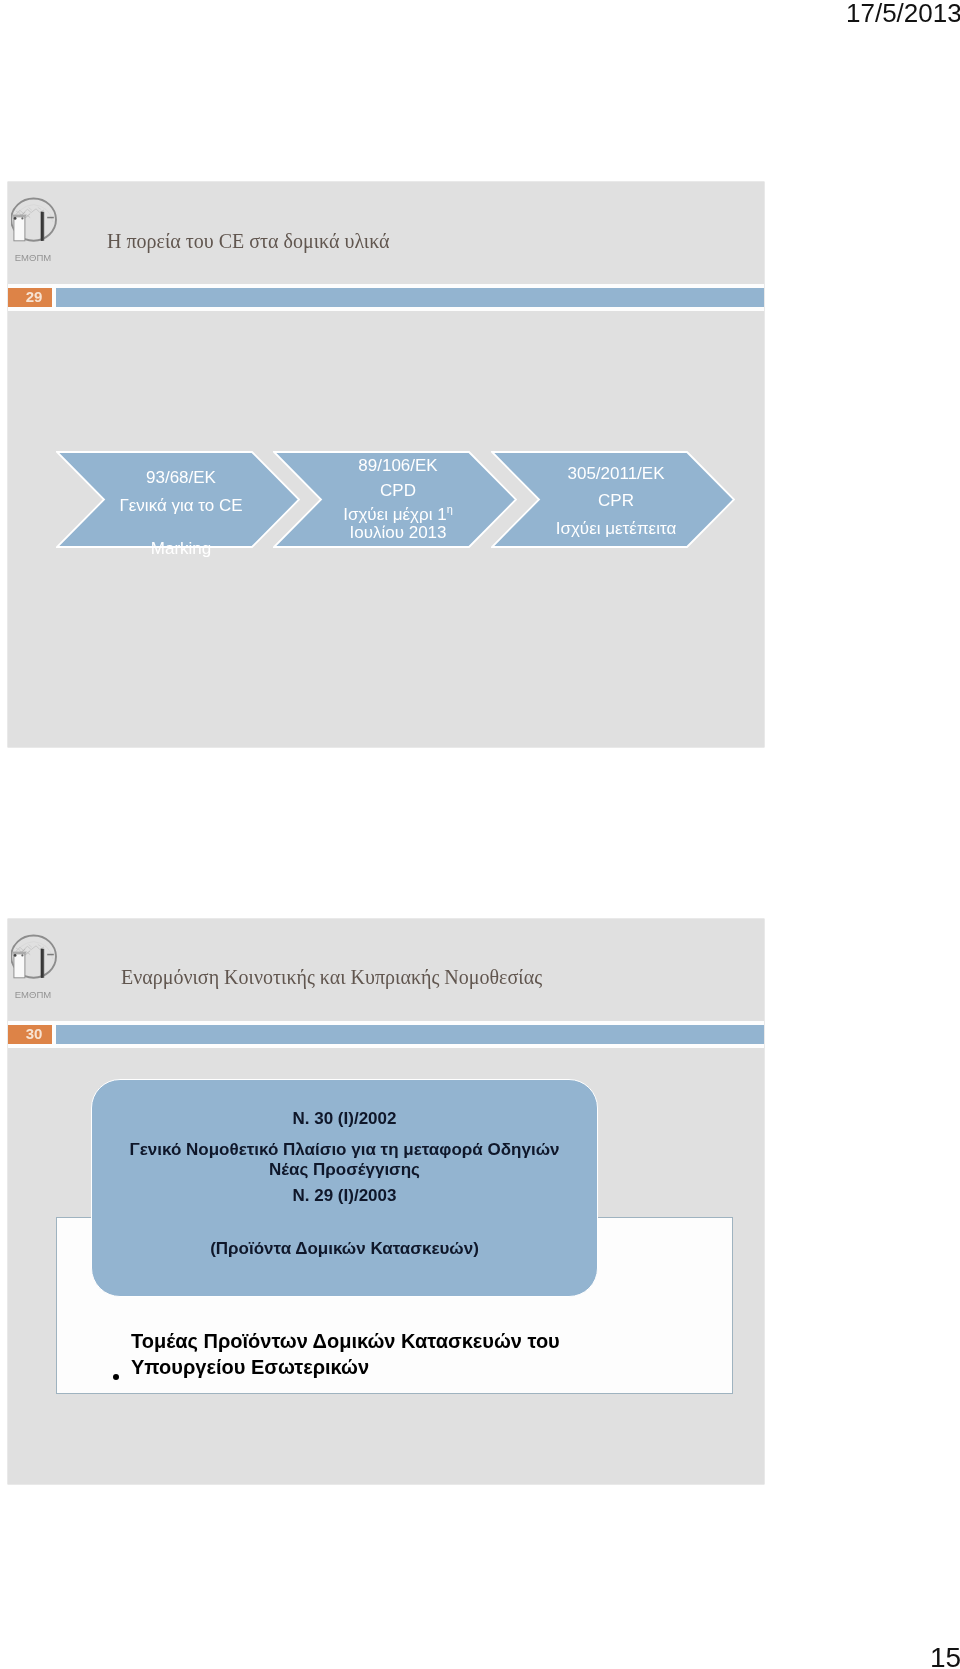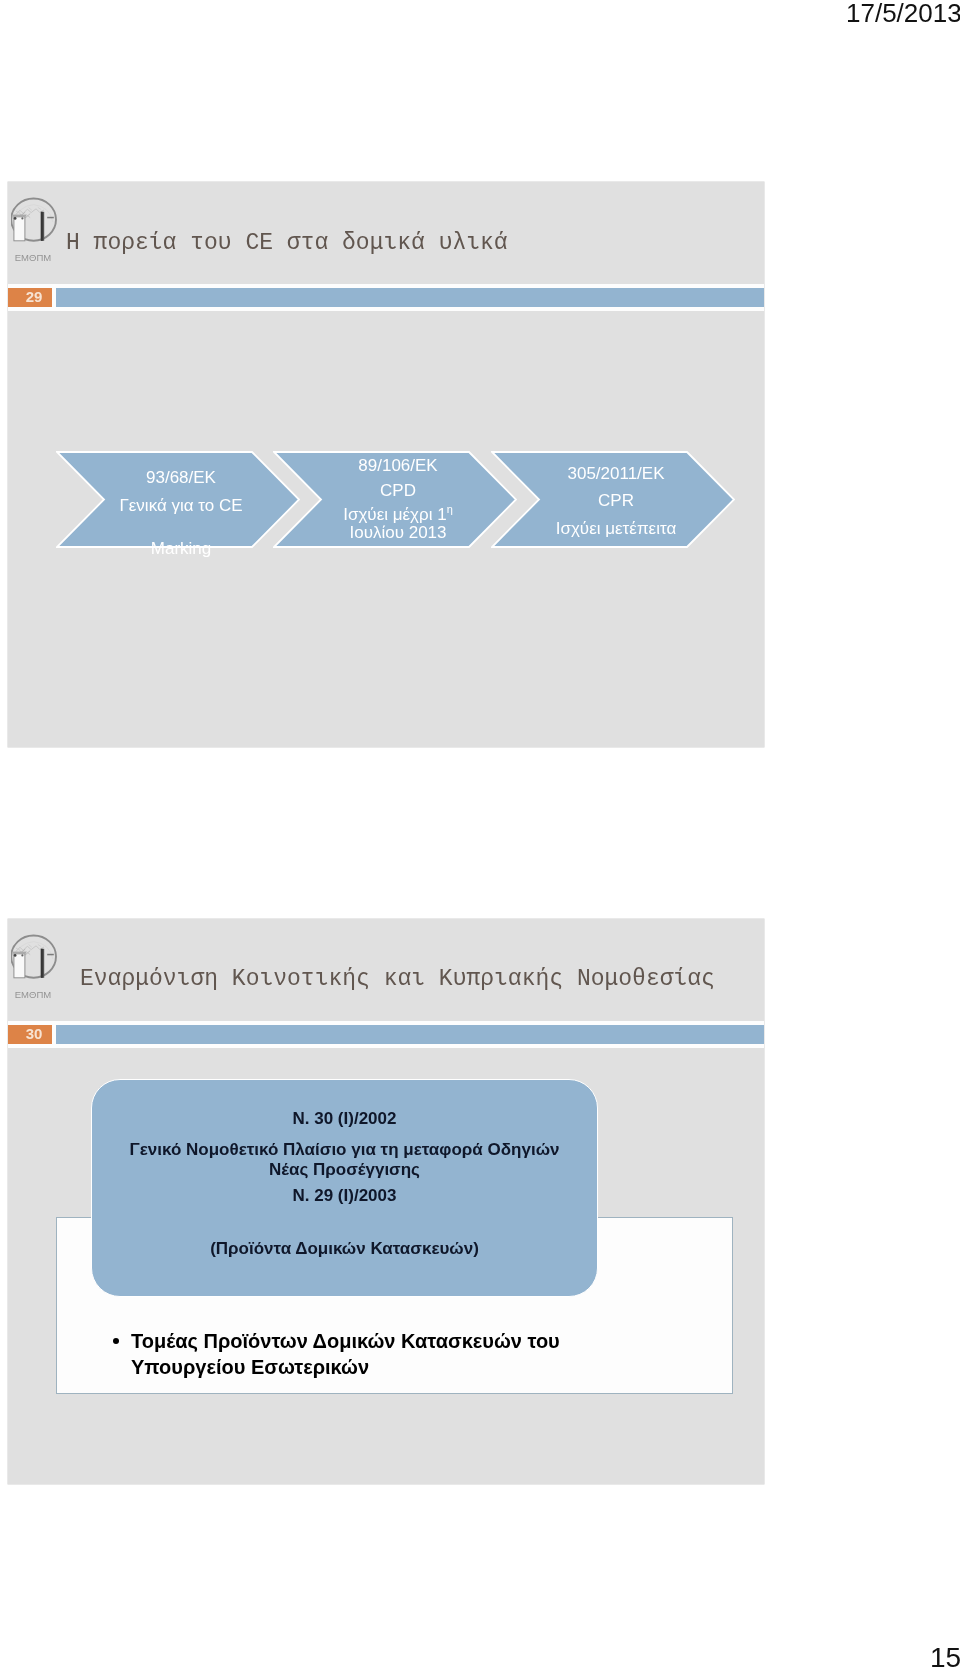--- a/index.html
+++ b/index.html
@@ -9,21 +9,21 @@
   .page{position:absolute;inset:0;transform:translateZ(0);}
   .doc-date{position:absolute;left:846px;top:-2px;font-size:26px;color:#121212;font-family:"Liberation Sans",sans-serif;}
   .page-num{position:absolute;left:930px;top:1642px;font-size:28px;color:#121212;font-family:"Liberation Sans",sans-serif;}
   .slide{position:absolute;left:8px;width:756px;height:565px;background:#E0E0E0;box-shadow:0 0 0 0.5px #D4D4D4;}
   #slide1{top:182px;}
   #slide2{top:919px;}
   .slide-header{position:absolute;left:0;top:0;width:100%;height:103px;}
   .logo{position:absolute;left:3px;top:13px;width:54px;height:70px;}
   .logo svg{filter:blur(0.5px);opacity:0.95;}
   .logo-text{filter:blur(0.25px);}
-  .slide-title{position:absolute;font-size:23px;color:#61564F;font-family:Liberation Mono, monospace;white-space:nowrap;}
+  .slide-title{position:absolute;font-size:20px;color:#61564F;font-family:Liberation Serif, serif;white-space:nowrap;margin-left:41px;}
   #slide1 .slide-title{left:58px;top:48px;}
   #slide2 .slide-title{left:72px;top:47px;}
   .bar-wrap{position:absolute;left:0;width:100%;height:27px;background:#FDFDFD;}
   #s1wrap,#s2wrap{top:101.5px;}
   .bar{position:absolute;left:0;height:19px;}
   .bar-num{left:0px;width:44px;background:#DD8347;color:#F7E3D3;font-size:15px;text-align:center;line-height:17px;font-weight:bold;padding-left:8px;box-sizing:border-box;}
   .bar-line{left:48px;right:0;background:#93B4D0;}
   #s1num,#s1line{top:105.5px;}
   #s2num,#s2line{top:105.5px;}
   .logo-text{position:absolute;left:0;top:57px;width:44px;text-align:center;font-size:9.5px;color:#949494;font-family:"Liberation Sans",sans-serif;}
@@ -31,21 +31,21 @@
   #chev1{left:48px;}  #chev2{left:265px;}  #chev3{left:483px;}
   .chev-svg{position:absolute;left:0;top:0;display:block;}
   .chev-txt{position:absolute;left:41px;top:0;width:168px;height:97px;color:#FFFFFF;font-family:"Liberation Sans",sans-serif;}
   .cl{position:absolute;left:0;width:100%;text-align:center;font-size:17px;line-height:17px;white-space:nowrap;}
   .cl sup{font-size:11px;vertical-align:super;line-height:0;}
   #chev1 .cl:nth-of-type(1){top:18px;} #chev1 .cl:nth-of-type(2){top:45.5px;} #chev1 .cl:nth-of-type(3){top:65px;margin-top:24px;}
   #chev2 .cl:nth-of-type(1){top:6px;} #chev2 .cl:nth-of-type(2){top:31px;} #chev2 .cl:nth-of-type(3){top:55px;} #chev2 .cl:nth-of-type(4){top:73px;}
   #chev3 .cl:nth-of-type(1){top:14px;} #chev3 .cl:nth-of-type(2){top:41px;} #chev3 .cl:nth-of-type(3){top:69px;}
 
   .content-box{position:absolute;left:48px;top:298px;width:675px;height:175px;background:#FDFDFD;border:1px solid #9FB3C0;}
-  .bullet-item{position:absolute;left:56px;top:110px;display:flex;}
+  .bullet-item{position:absolute;left:56px;top:110px;display:flex;align-items:flex-end;}
   .bullet-dot{display:inline-block;width:6px;height:6px;border-radius:50%;background:#000;margin-top:10px;margin-right:12px;flex:none;}
   .bullet-text{font-size:20px;line-height:26px;font-weight:bold;color:#000;font-family:"Liberation Sans",sans-serif;white-space:nowrap;}
   .callout{position:absolute;left:83px;top:160px;width:507px;height:218px;background:#93B4D0;border-radius:29px;border:1.5px solid #FFFFFF;box-sizing:border-box;}
   .co-line{position:absolute;left:0;width:100%;text-align:center;color:#0f172a;font-size:17px;font-weight:bold;font-family:"Liberation Sans",sans-serif;white-space:nowrap;line-height:20px;}
   .co-l1{top:29px;} .co-l2{top:60px;} .co-l3{top:80px;} .co-l4{top:106px;} .co-l5{top:136px;} .co-l6{top:159px;}
 </style>
 </head>
 <body>
 
 <div class="page">

